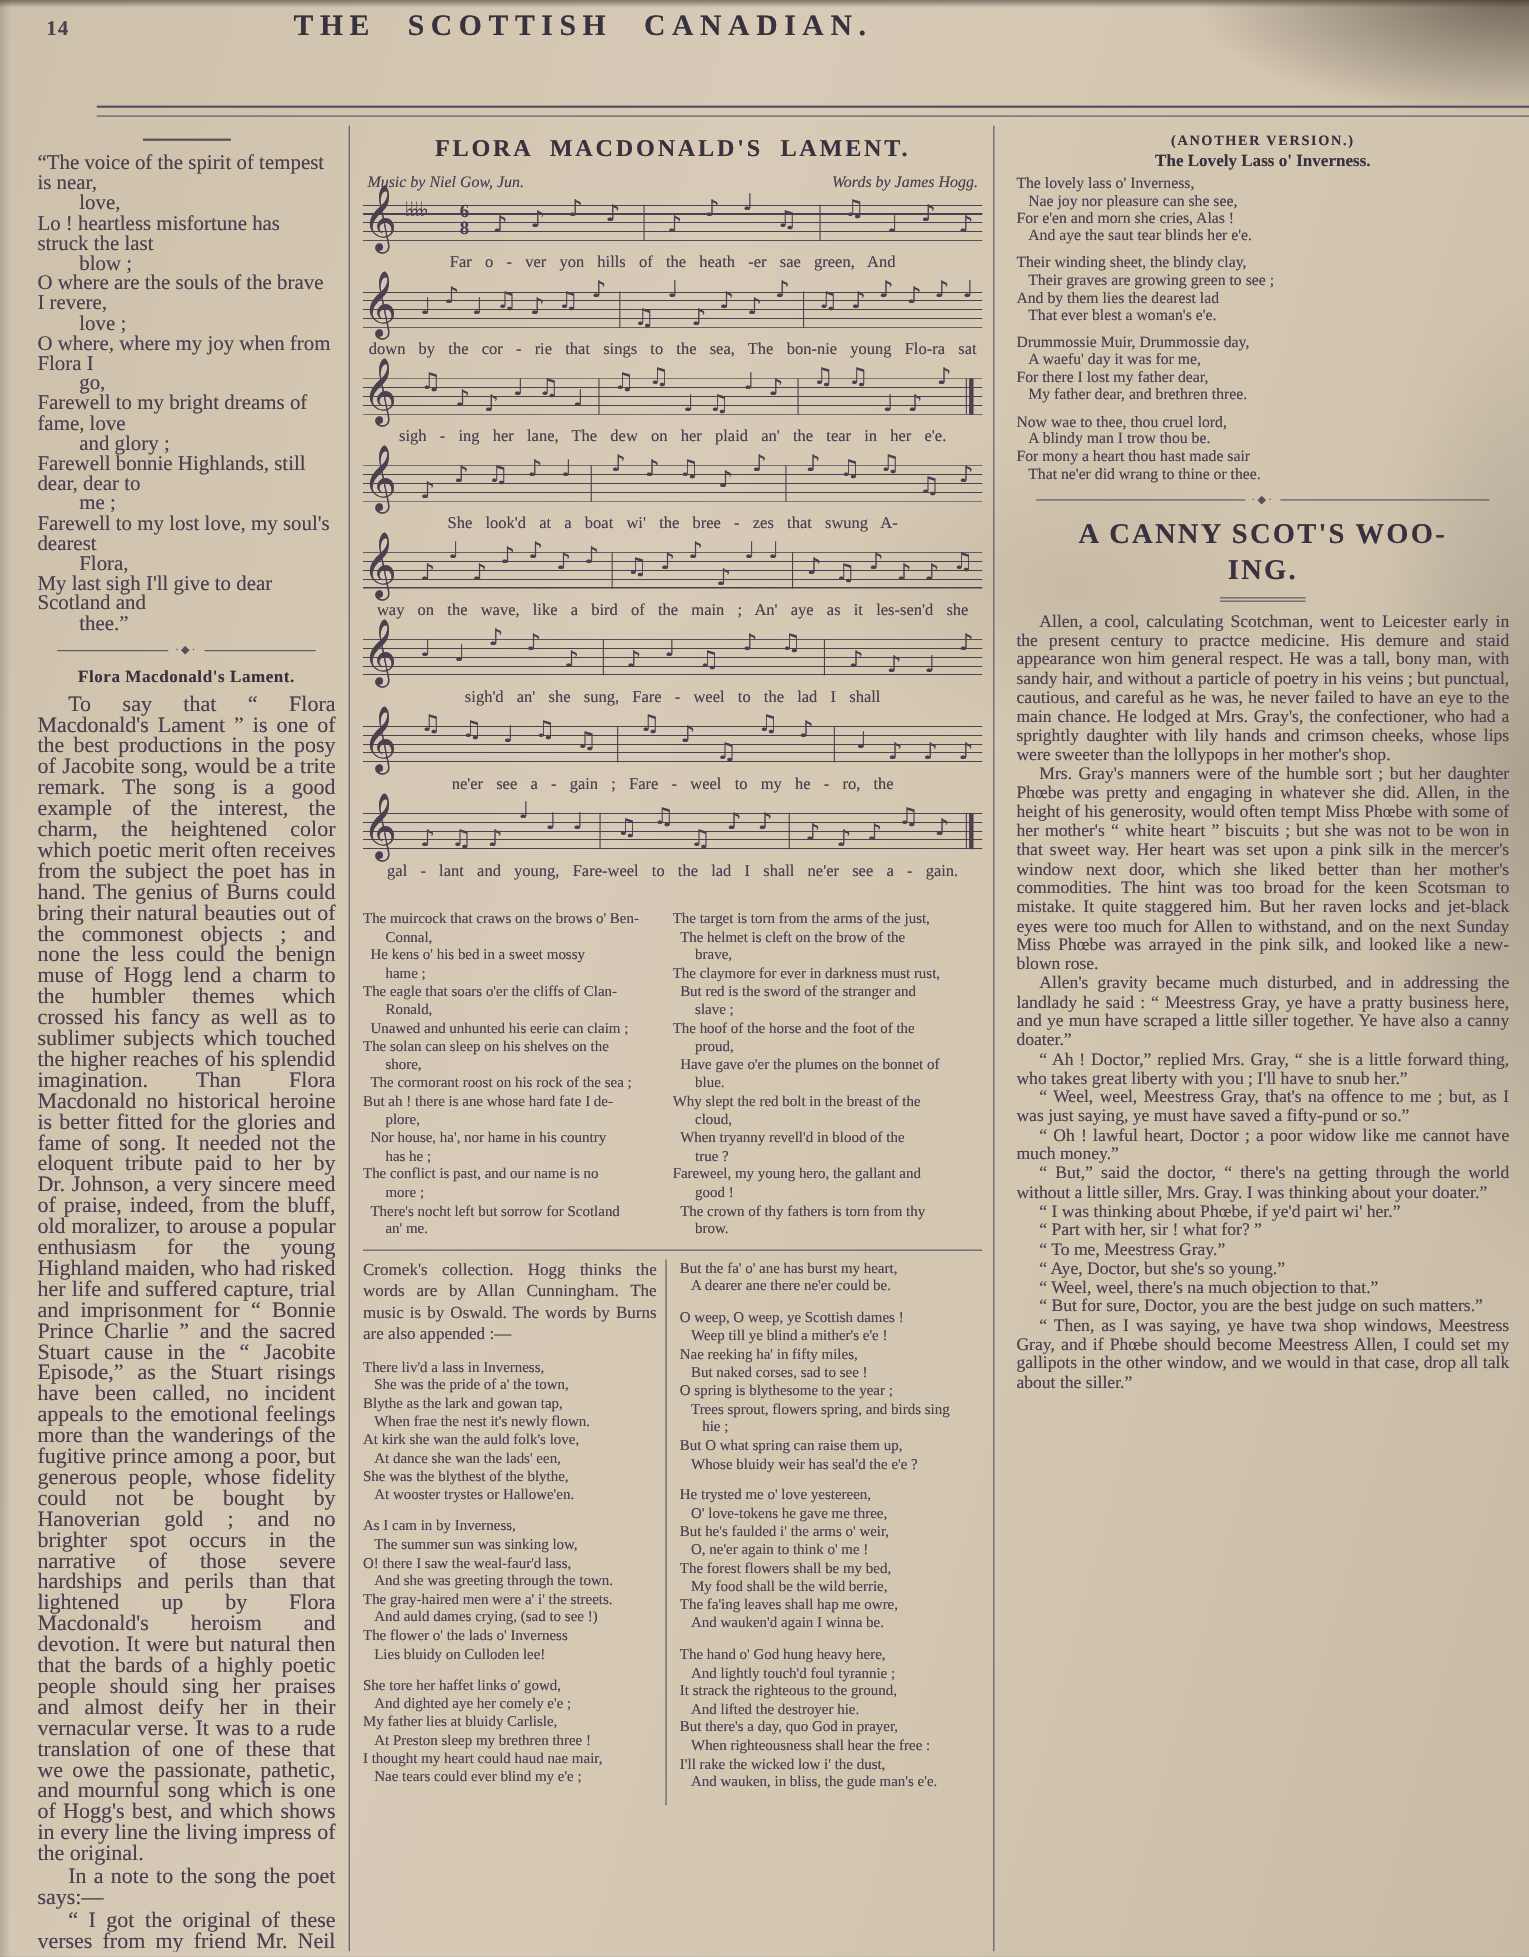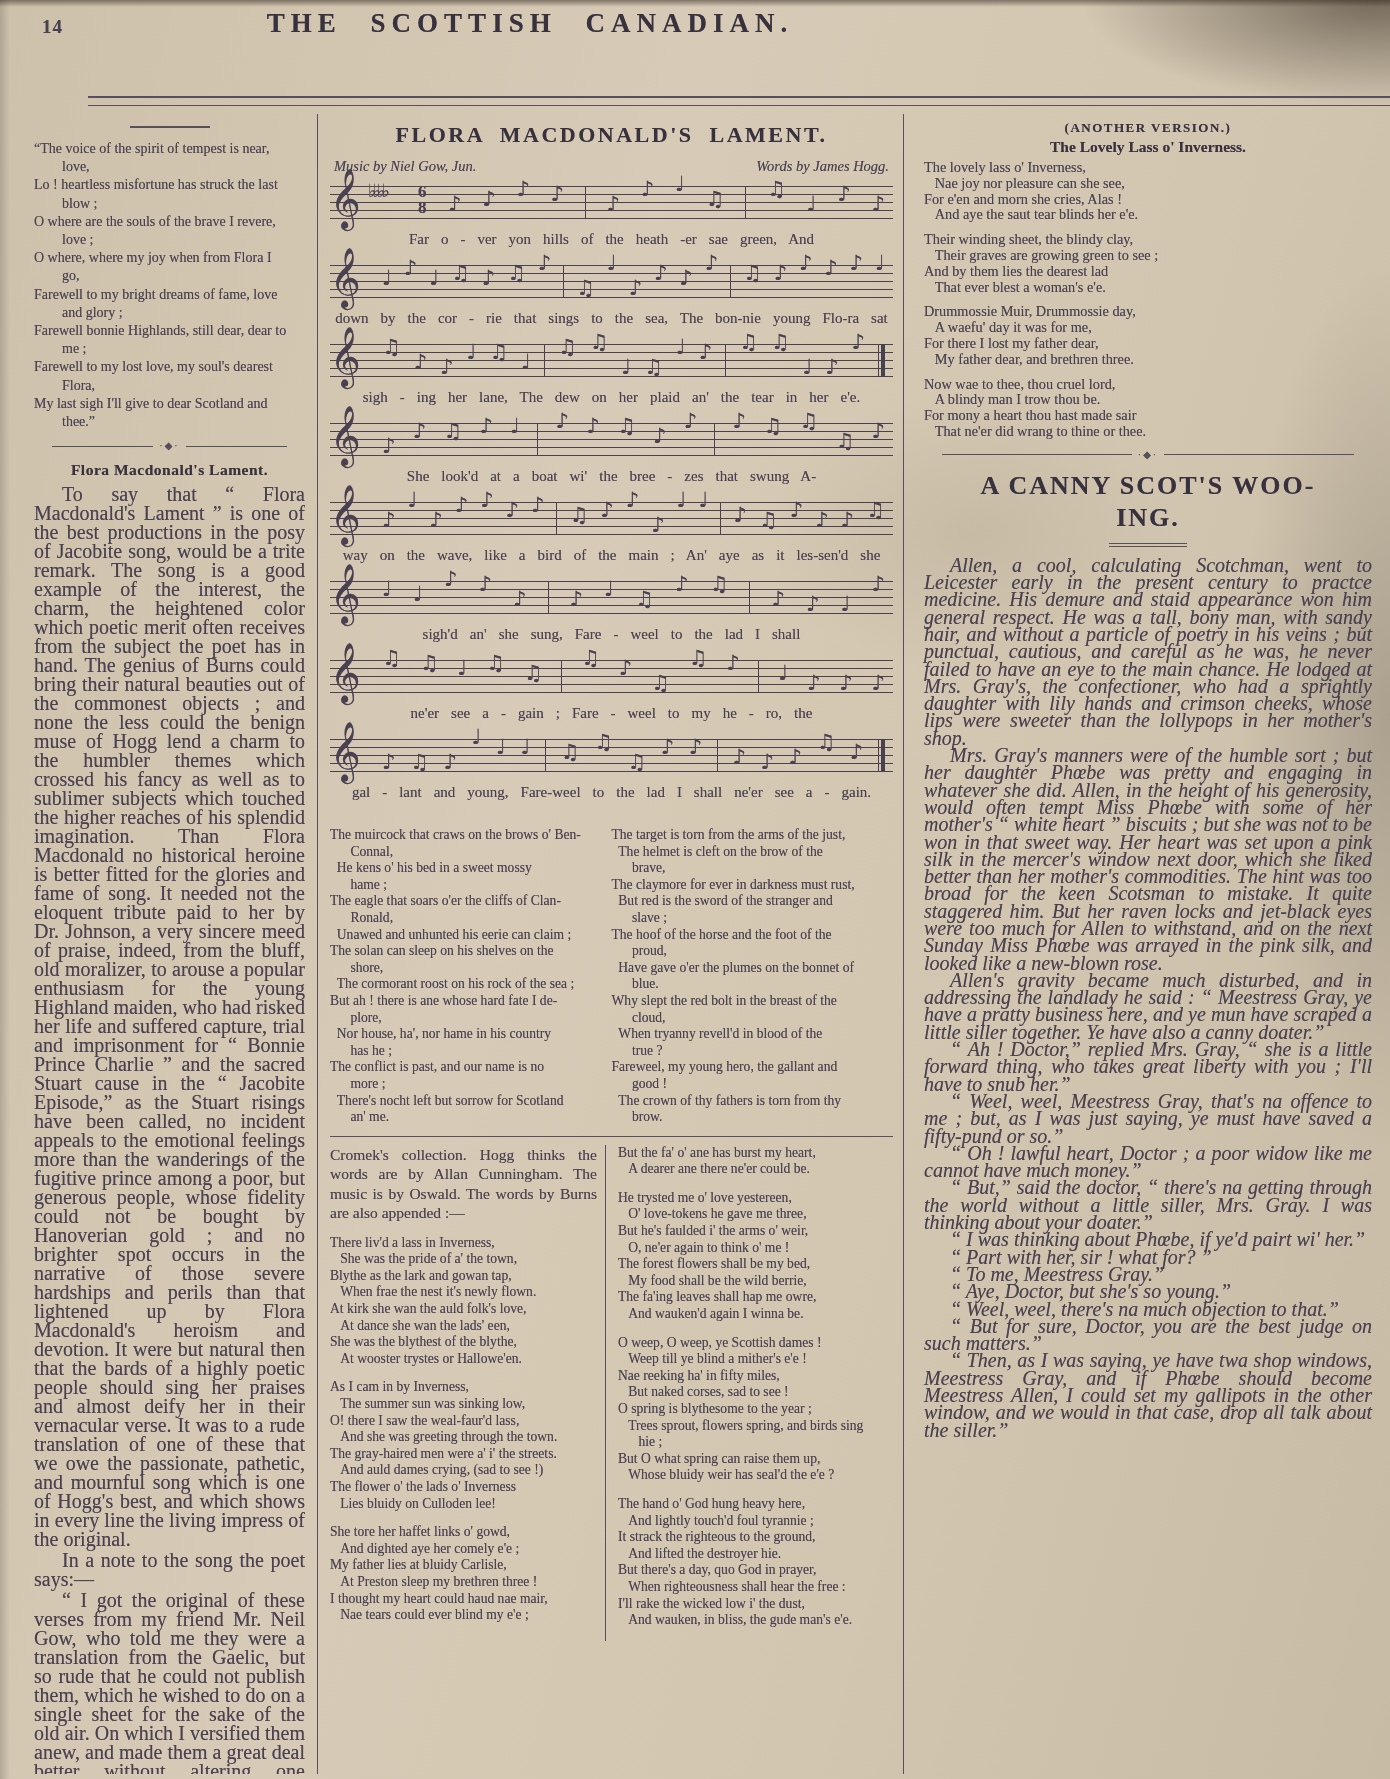--- a/index.html
+++ b/index.html
@@ -26,21 +26,21 @@
   .dbl-rule{margin-left:88px;height:7px;border-top:2px solid var(--rule);border-bottom:1px solid var(--rule);}
   
   .columns{display:flex;height:1660px;overflow:hidden;padding-left:26px;margin-top:8px;}
   .col{box-sizing:border-box;}
   .col-left{width:292px;padding:2px 12px 0 8px;border-right:1px solid var(--rule);}
   .col-mid{width:586px;padding:0 10px 0 12px;border-right:1px solid var(--rule);}
   .col-right{flex:1;padding:0 18px 0 20px;}
   
   .sec-title{margin:4px 0 0;text-align:center;font-size:21px;font-weight:bold;letter-spacing:1px;color:var(--ink-dark);}
   .title-rule{width:80px;margin:10px auto 12px;border-top:2px solid var(--rule);}
-  .poem .vline{font-size:14px;line-height:18.2px;}
+  .poem .vline{font-size:19px;line-height:18.2px;}
   .vline{white-space:pre-wrap;}
   .orn{display:flex;align-items:center;margin:10px 18px;color:var(--rule);}
   .orn::before,.orn::after{content:"";flex:1;border-top:1px solid var(--rule);}
   .orn-c{padding:0 6px;font-size:10px;letter-spacing:2px;line-height:1;}
   .subhead{margin:2px 0 6px;text-align:center;font-size:15.5px;font-weight:bold;letter-spacing:.5px;color:var(--ink-dark);}
   .para{margin:0 0 2px;font-size:20px;line-height:19px;text-align:justify;text-indent:1.4em;}
   
   .music-title{margin:8px 0 2px;text-align:center;font-size:22px;font-weight:bold;letter-spacing:2.5px;word-spacing:8px;color:var(--ink-dark);}
   .credits{display:flex;justify-content:space-between;font-style:italic;font-size:14.5px;margin:10px 4px 2px;}
   .staff-block{margin-bottom:6px;}
@@ -65,21 +65,21 @@
   .cromek{margin:0 0 12px;font-size:15.5px;line-height:19.5px;text-align:justify;}
   .stanza{margin-bottom:12px;}
   
   .another{margin:6px 0 0;text-align:center;font-size:13px;font-weight:bold;letter-spacing:1.5px;color:var(--ink-dark);}
   .rc-title{margin:2px 0 4px;text-align:center;font-size:15.5px;font-weight:bold;color:var(--ink-dark);}
   .rc-note{margin:0 0 6px;font-size:14.3px;line-height:16.5px;text-align:justify;}
   .rc-stanzas .vline{font-size:14.3px;line-height:15.8px;}
   .rc-stanzas .stanza{margin-bottom:9px;}
   .canny-title{margin:4px 0 0;text-align:center;font-size:26px;font-weight:bold;letter-spacing:2px;color:var(--ink-dark);line-height:1.25;}
   .canny-rule{width:78px;margin:8px auto 10px;border-top:1px solid var(--rule);border-bottom:1px solid var(--rule);height:2px;}
-  .col-right .para{font-size:20px;line-height:17.3px;margin:0;text-indent:1.3em;font-style:italic;}
+  .col-right .para{font-size:16px;line-height:17.3px;margin:0;text-indent:1.3em;}
 </style>
 </head>
 <body>
 
 <div class="page">
 
   <div class="header">
     <span class="pageno">14</span>
     <div class="masthead">THE SCOTTISH CANADIAN.</div>
   </div>
@@ -434,39 +434,39 @@
               </div>
             </div>
         </div>
         <div class="vcol">
           <div>
               <div class="stanza">
                 <div class="vline">But the fa' o' ane has burst my heart,</div>
                 <div class="vline">   A dearer ane there ne'er could be.</div>
               </div>
               <div class="stanza">
-                <div class="vline">He trysted me o' love yestereen,</div>
-                <div class="vline">   O' love-tokens he gave me three,</div>
-                <div class="vline">But he's faulded i' the arms o' weir,</div>
-                <div class="vline">   O, ne'er again to think o' me !</div>
-                <div class="vline">The forest flowers shall be my bed,</div>
-                <div class="vline">   My food shall be the wild berrie,</div>
-                <div class="vline">The fa'ing leaves shall hap me owre,</div>
-                <div class="vline">   And wauken'd again I winna be.</div>
-              </div>
-              <div class="stanza">
                 <div class="vline">O weep, O weep, ye Scottish dames !</div>
                 <div class="vline">   Weep till ye blind a mither's e'e !</div>
                 <div class="vline">Nae reeking ha' in fifty miles,</div>
                 <div class="vline">   But naked corses, sad to see !</div>
                 <div class="vline">O spring is blythesome to the year ;</div>
                 <div class="vline">   Trees sprout, flowers spring, and birds sing</div>
                 <div class="vline">      hie ;</div>
                 <div class="vline">But O what spring can raise them up,</div>
                 <div class="vline">   Whose bluidy weir has seal'd the e'e ?</div>
+              </div>
+              <div class="stanza">
+                <div class="vline">He trysted me o' love yestereen,</div>
+                <div class="vline">   O' love-tokens he gave me three,</div>
+                <div class="vline">But he's faulded i' the arms o' weir,</div>
+                <div class="vline">   O, ne'er again to think o' me !</div>
+                <div class="vline">The forest flowers shall be my bed,</div>
+                <div class="vline">   My food shall be the wild berrie,</div>
+                <div class="vline">The fa'ing leaves shall hap me owre,</div>
+                <div class="vline">   And wauken'd again I winna be.</div>
               </div>
               <div class="stanza">
                 <div class="vline">The hand o' God hung heavy here,</div>
                 <div class="vline">   And lightly touch'd foul tyrannie ;</div>
                 <div class="vline">It strack the righteous to the ground,</div>
                 <div class="vline">   And lifted the destroyer hie.</div>
                 <div class="vline">But there's a day, quo God in prayer,</div>
                 <div class="vline">   When righteousness shall hear the free :</div>
                 <div class="vline">I'll rake the wicked low i' the dust,</div>
                 <div class="vline">   And wauken, in bliss, the gude man's e'e.</div>

